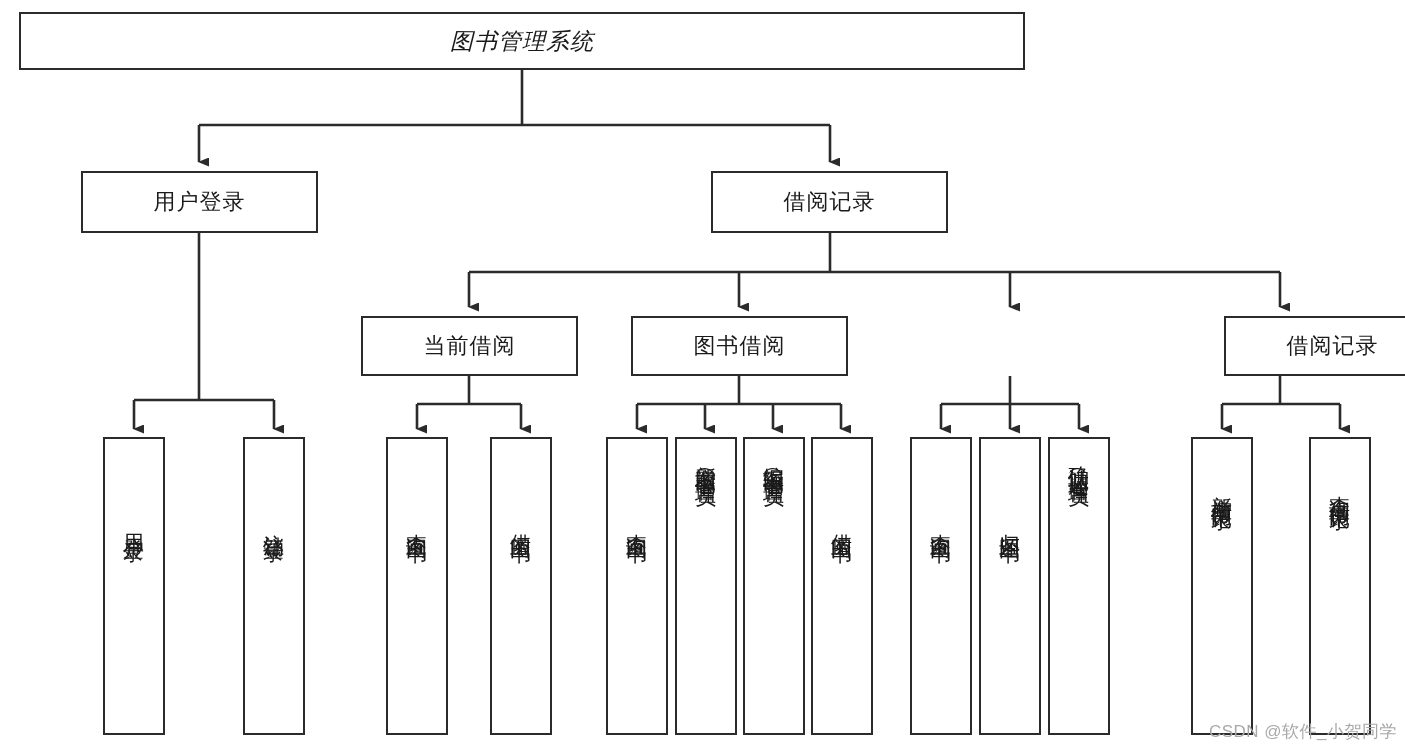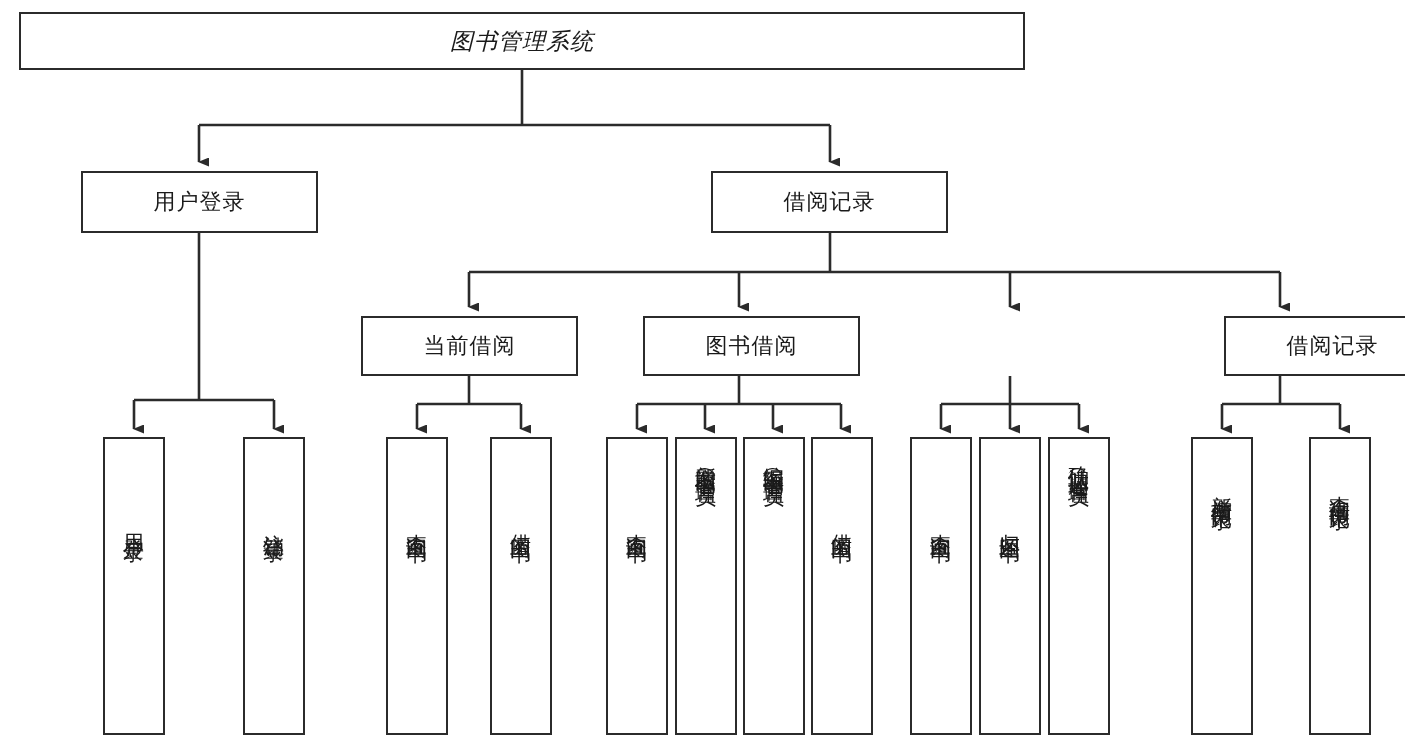--- a/index.html
+++ b/index.html
@@ -153,21 +153,21 @@
   </div>
 
   <div class="node horiz" style="left:711px; top:171px; width:237px; height:62px;">
     <span class="node-label">借阅记录</span>
   </div>
 
   <div class="node horiz" style="left:361px; top:316px; width:217px; height:60px;">
     <span class="node-label">当前借阅</span>
   </div>
 
-  <div class="node horiz" style="left:631px; top:316px; width:217px; height:60px;margin-left:12px;">
+  <div class="node horiz" style="left:631px; top:316px; width:217px; height:60px;">
     <span class="node-label">图书借阅</span>
   </div>
 
 
   <div class="node horiz" style="left:1224px; top:316px; width:217px; height:60px;">
     <span class="node-label">借阅记录</span>
   </div>
 
   <div class="node vert" style="left:103px; top:437px; width:62px; height:298px; padding-top:78px;">
     <span class="node-label">用户登录</span>
@@ -214,14 +214,15 @@
   </div>
 
   <div class="node vert" style="left:1191px; top:437px; width:62px; height:298px; padding-top:40px;">
     <span class="node-label">新增借阅记录</span>
   </div>
 
   <div class="node vert" style="left:1309px; top:437px; width:62px; height:298px; padding-top:40px;">
     <span class="node-label">查询借阅记录</span>
   </div>
 
+  <div id="watermark">CSDN @软件_小贺同学</div>
 
 </div>
 
 </body></html>

